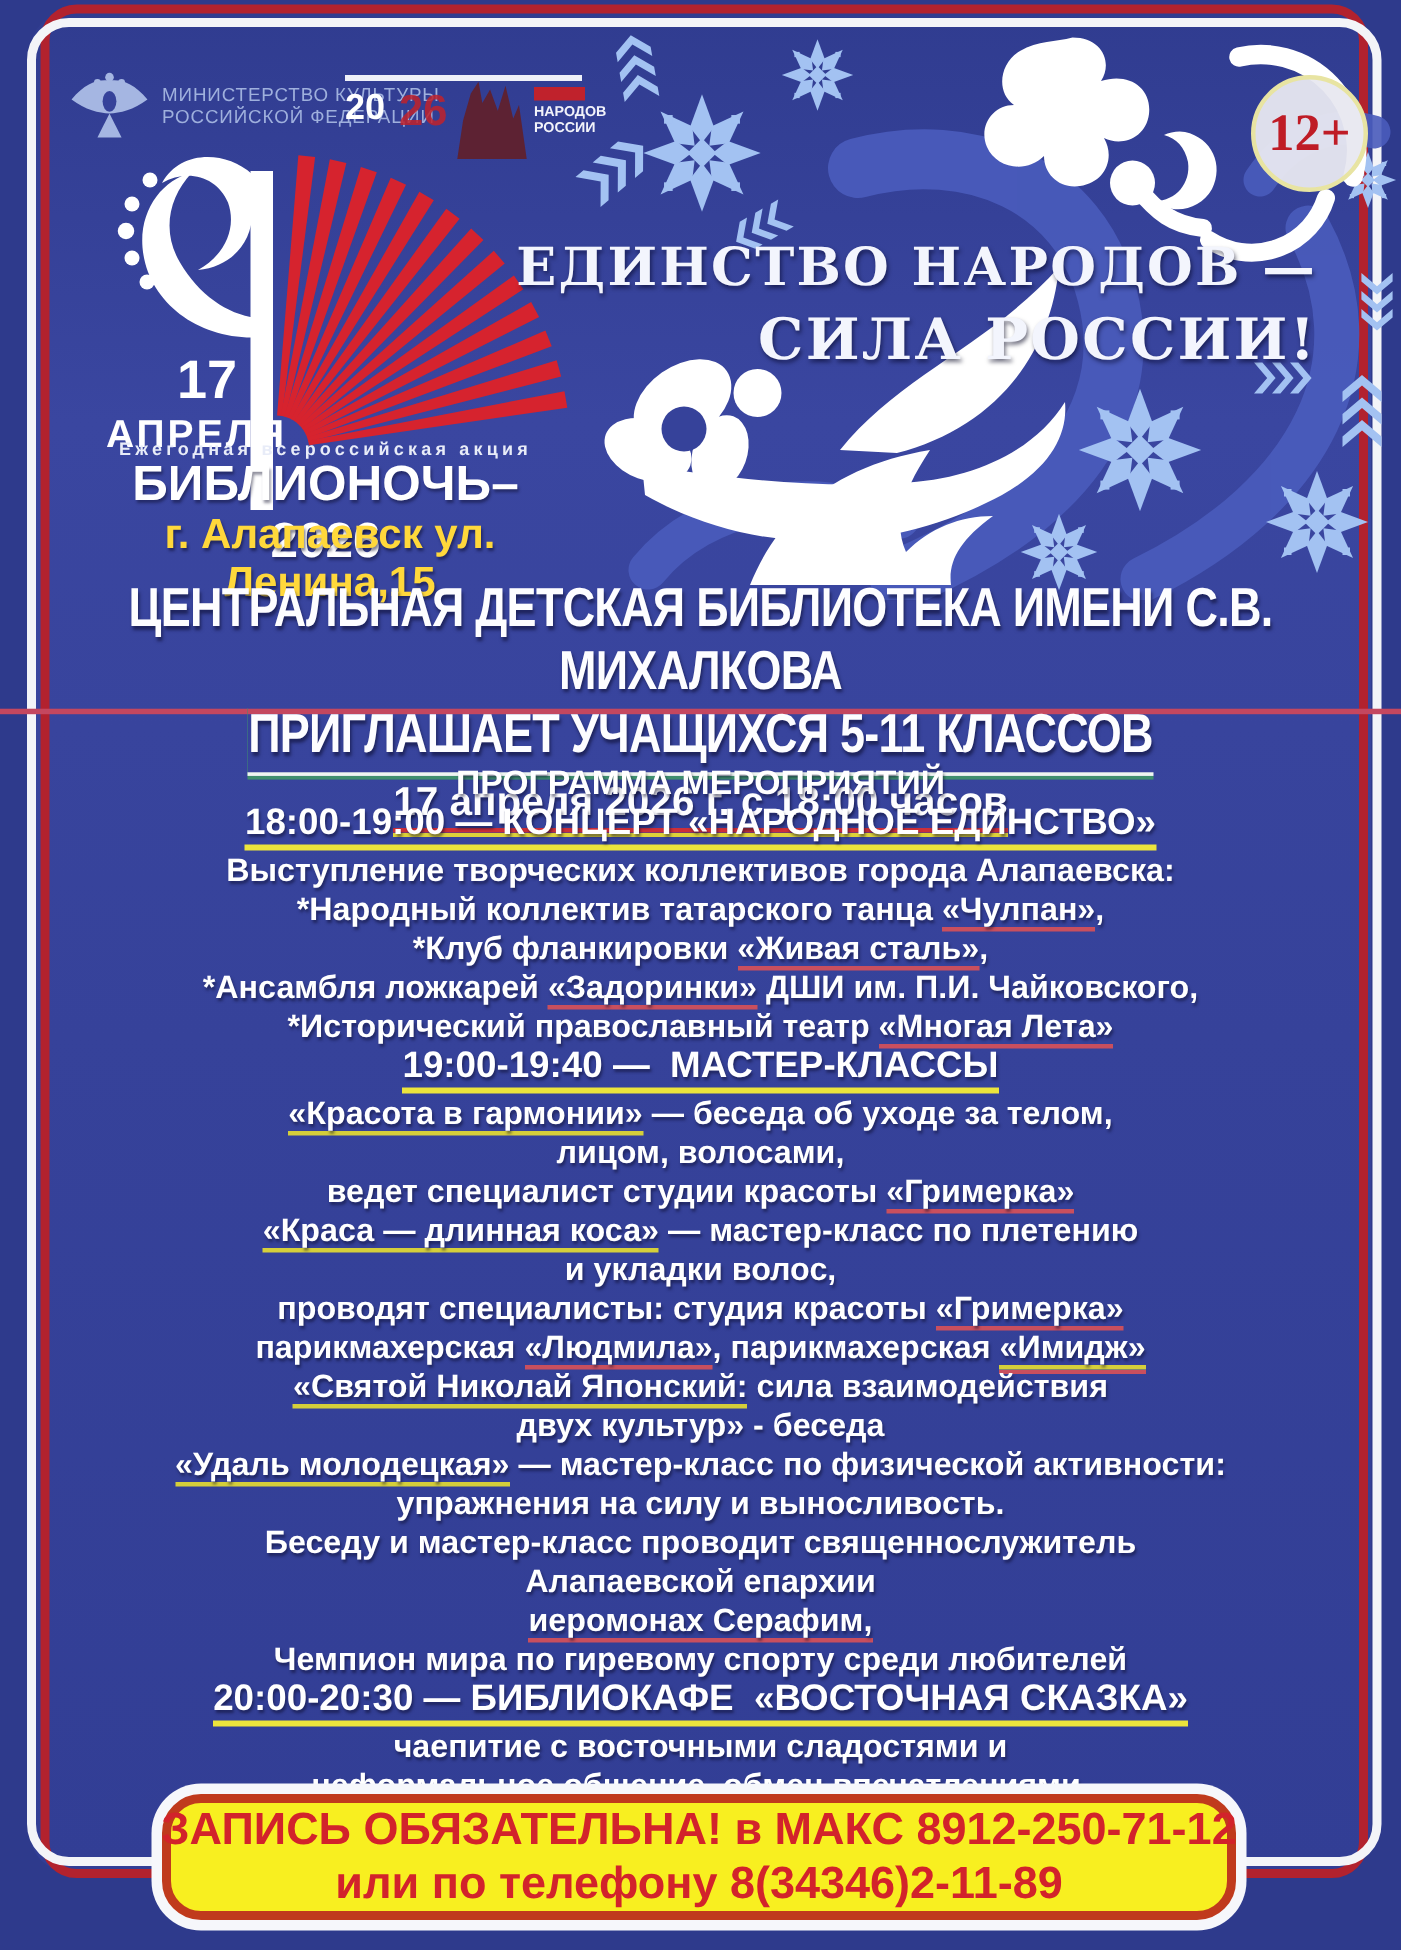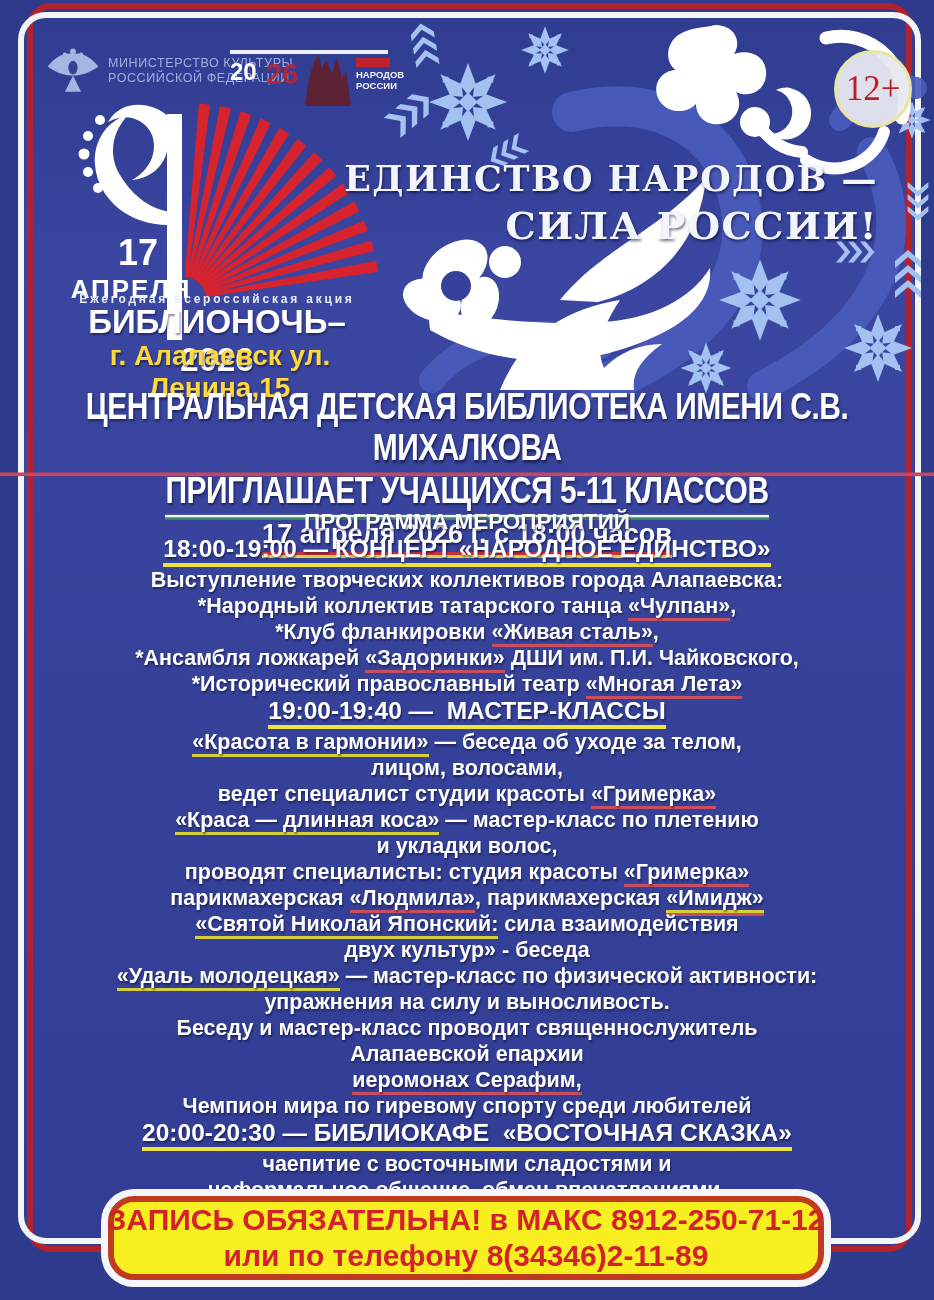--- a/index.html
+++ b/index.html
@@ -21,21 +21,21 @@
   .ministry-text{color:#9fb0dd;font-size:12.5px;font-weight:normal;letter-spacing:.6px;line-height:15px;}
   .yearlogo{left:228px;top:46px;width:180px;height:62px;}
   .yl-bar-top{position:absolute;left:2px;top:4px;width:158px;height:4px;background:#eef0f8;}
   .yl-20{position:absolute;left:2px;top:12px;color:#fff;font-size:24px;font-weight:bold;}
   .yl-26{position:absolute;left:38px;top:12px;color:#c0222c;font-size:29px;font-weight:bold;opacity:.85;}
   .yl-cap{position:absolute;left:128px;top:24px;color:#f2f3fa;font-size:9.5px;font-weight:bold;line-height:10.5px;}
   .yl-redbit{position:absolute;left:128px;top:12px;width:34px;height:9px;background:#c0222c;}
   .badge{left:834px;top:50px;width:78px;height:78px;border-radius:50%;
     background:rgba(232,232,240,.95);border:3px solid #e8e4a2;box-sizing:border-box;
     display:flex;align-items:center;justify-content:center;z-index:6;}
-  .badge span{color:#bf1c26;font-family:"Liberation Serif",serif;font-weight:normal;font-size:35px;}
+  .badge span{color:#bf1c26;font-family:"Liberation Serif",serif;font-weight:bold;font-size:35px;}
   .slogan1,.slogan2{right:56px;text-align:right;color:#f3f5fd;font-family:"DejaVu Serif",serif;
     font-weight:bold;letter-spacing:1.5px;text-shadow:1px 2px 3px rgba(0,0,30,.55);z-index:5;}
   .slogan1{top:158px;font-size:35px;}
   .slogan2{top:203px;font-size:38px;}
   
   .day{left:94px;top:232px;width:88px;text-align:center;color:#fff;font-size:36px;font-weight:800;z-index:5;}
   .month{left:64px;top:274px;width:134px;text-align:center;color:#fff;font-size:26px;font-weight:800;letter-spacing:2px;z-index:5;}
   .action{left:57px;top:292px;width:320px;text-align:center;color:#e8ecf8;font-size:12px;font-weight:bold;letter-spacing:2.8px;z-index:5;}
   .biblio-title{left:52px;top:303px;width:330px;text-align:center;color:#fff;font-size:33px;font-weight:800;z-index:5;
     text-shadow:1px 2px 2px rgba(10,10,40,.45);}

